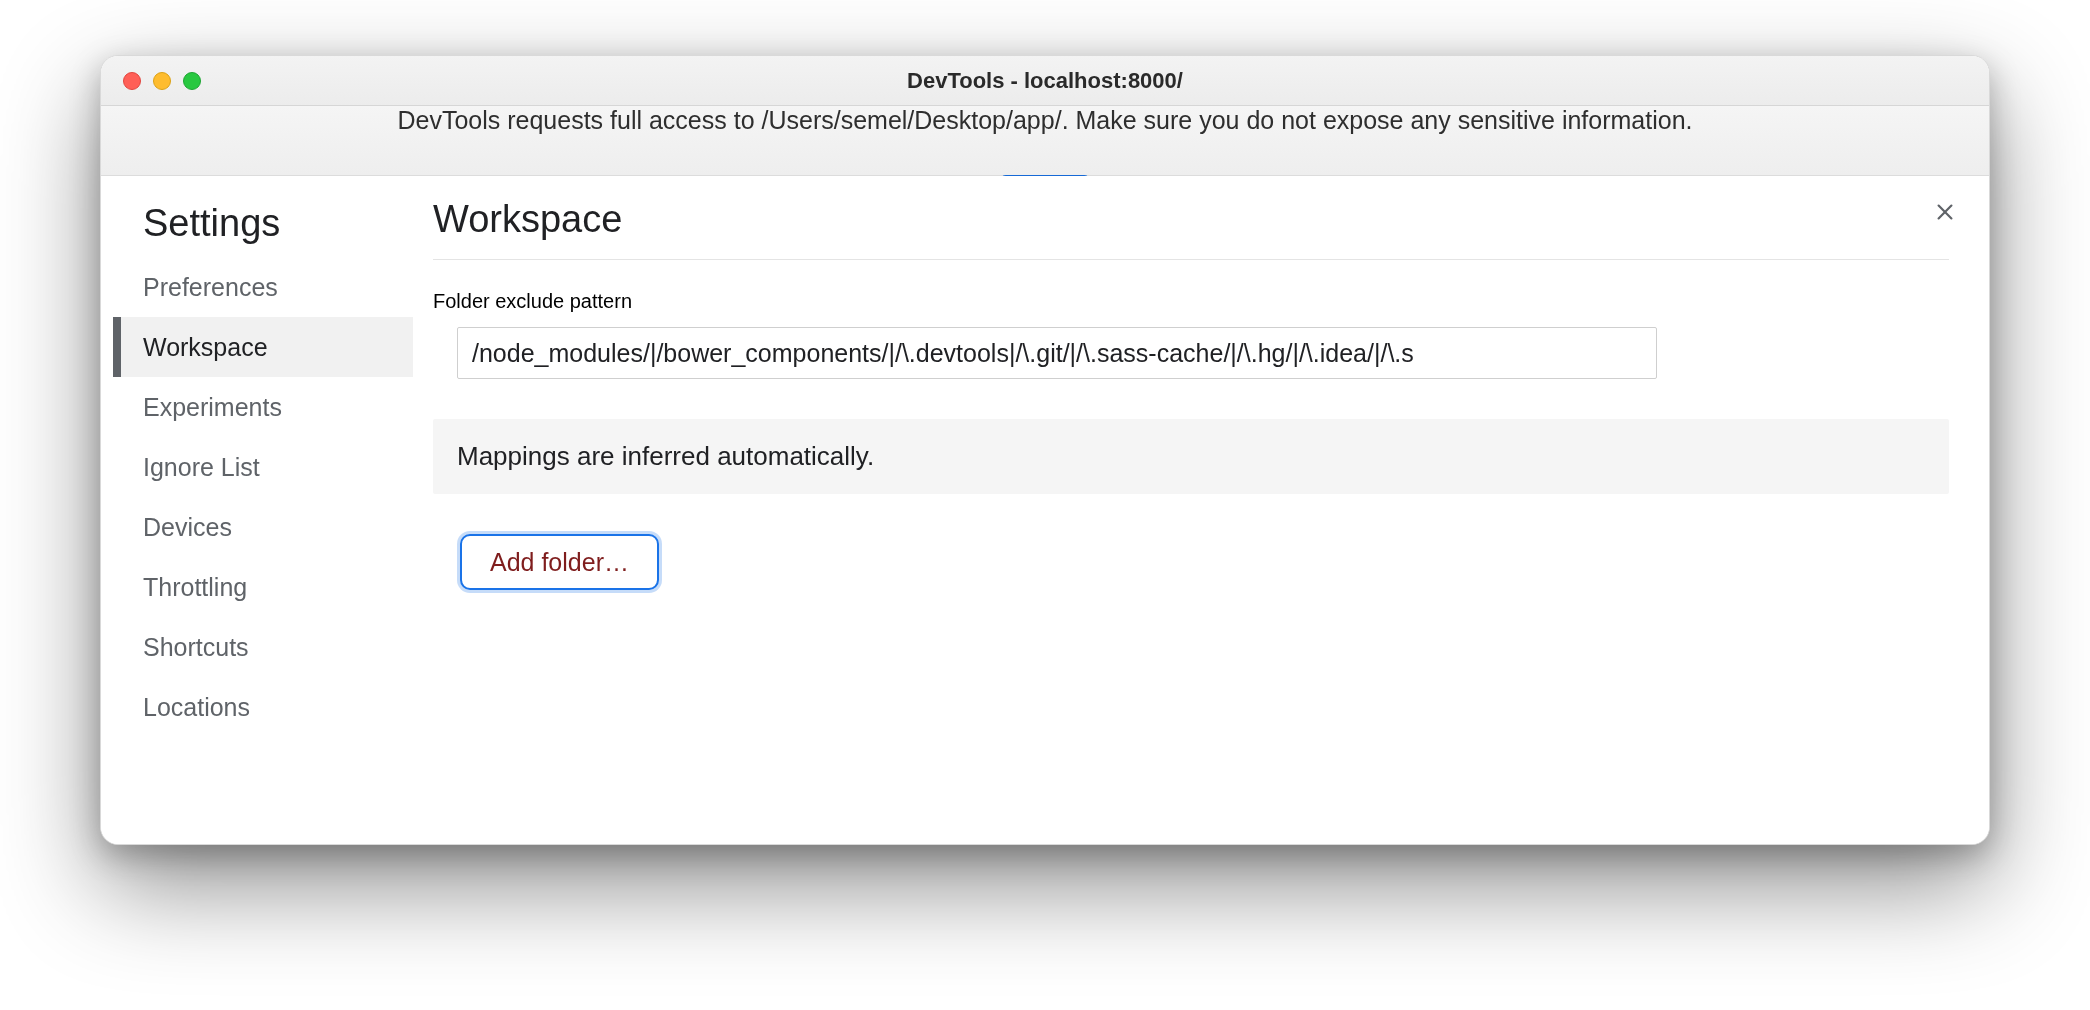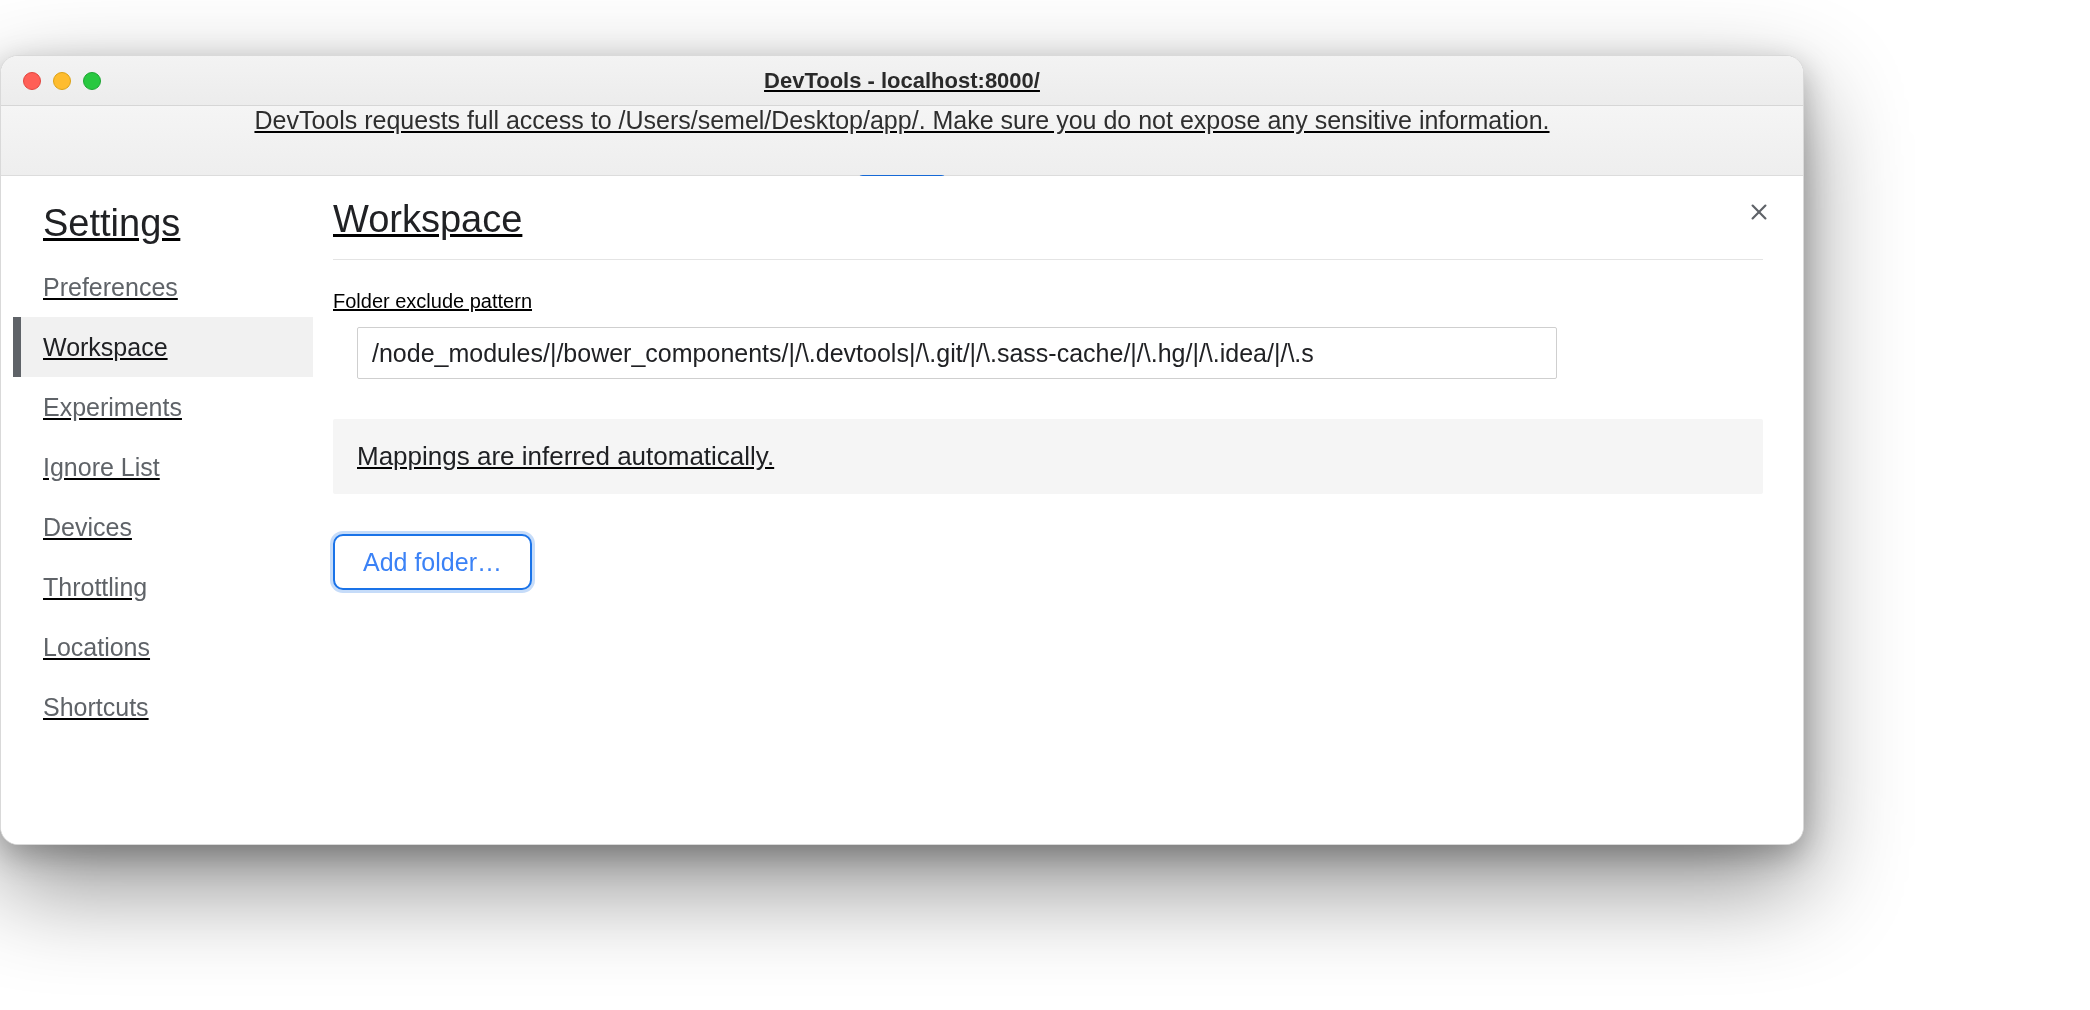--- a/index.html
+++ b/index.html
@@ -3,27 +3,26 @@
 <meta charset="utf-8">
 <style>
   * { box-sizing: border-box; margin: 0; padding: 0; }
   html, body {
     width: 2090px;
     height: 1010px;
     background: #fff;
     font-family: -apple-system, BlinkMacSystemFont, "Segoe UI", Helvetica, Arial, sans-serif;
   }
   .canvas {
-    width: 1804px;
+    width: 2090px;
     height: 1010px;
     position: relative;
     display: flex;
     align-items: flex-start;
     justify-content: center;
-    text-decoration: underline;
   }
   .window {
     margin-top: 55px;
     width: 1890px;
     height: 790px;
     border-radius: 18px;
     background: #ffffff;
     box-shadow: 0 40px 100px rgba(0,0,0,0.45), 0 10px 30px rgba(0,0,0,0.25);
     overflow: hidden;
     display: flex;
@@ -188,26 +187,27 @@
     font-size: 26px;
     color: #202124;
     border-radius: 2px;
   }
   .add-folder-btn {
     margin-top: 40px;
     height: 56px;
     padding: 0 28px;
     font-size: 25px;
     font-weight: 500;
-    color: #3b82f6;
+    color: #7f1d1d;
     background: #fff;
     border: 2px solid #1a73e8;
     border-radius: 10px;
     box-shadow: 0 0 0 3px rgba(26,115,232,0.25);
     cursor: pointer;
+    margin-left: 27px;
   }
 
   .x-svg { width: 22px; height: 22px; }
 </style>
 </head>
 <body>
 
 <div class="canvas">
   <div class="window">
 
@@ -255,24 +255,24 @@
         <div class="side-item">
           <span>Ignore List</span>
         </div>
         <div class="side-item">
           <span>Devices</span>
         </div>
         <div class="side-item">
           <span>Throttling</span>
         </div>
         <div class="side-item">
+          <span>Shortcuts</span>
+        </div>
+        <div class="side-item">
           <span>Locations</span>
-        </div>
-        <div class="side-item">
-          <span>Shortcuts</span>
         </div>
       </aside>
 
       <main class="main">
         <h1 class="main-title">Workspace</h1>
 
         <div class="field-label">Folder exclude pattern</div>
         <input class="text-input" type="text" value="/node_modules/|/bower_components/|/\.devtools|/\.git/|/\.sass-cache/|/\.hg/|/\.idea/|/\.s" style="">
 
         <div class="info-box">Mappings are inferred automatically.</div>

